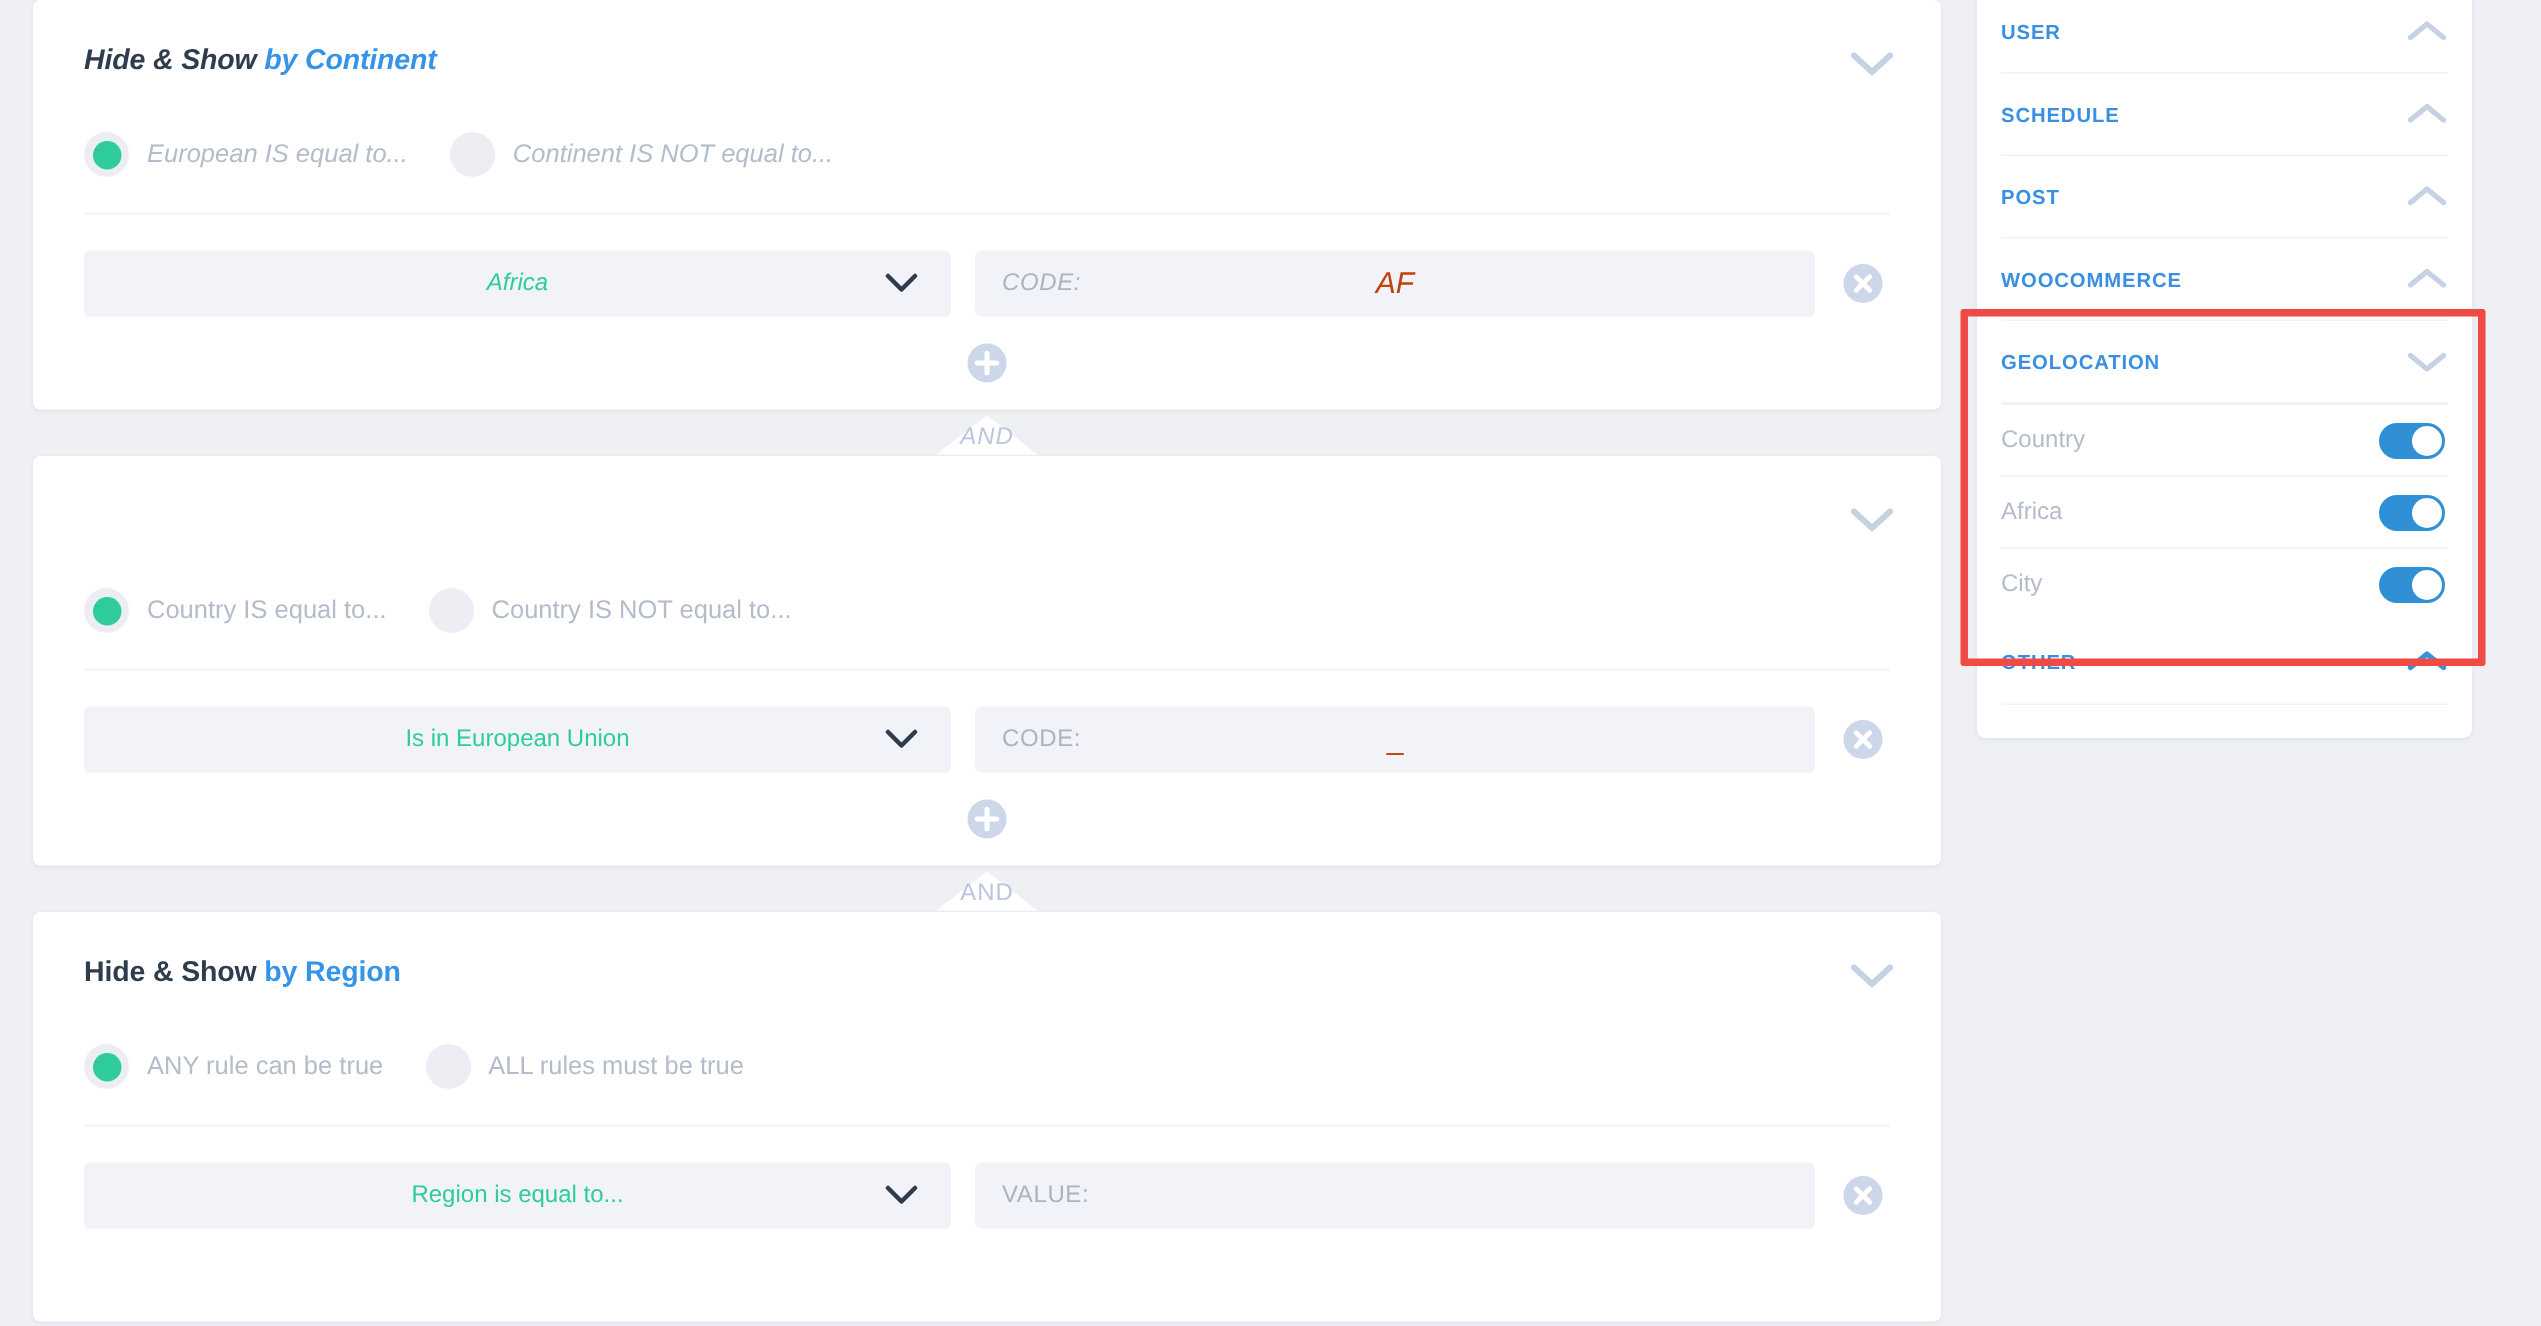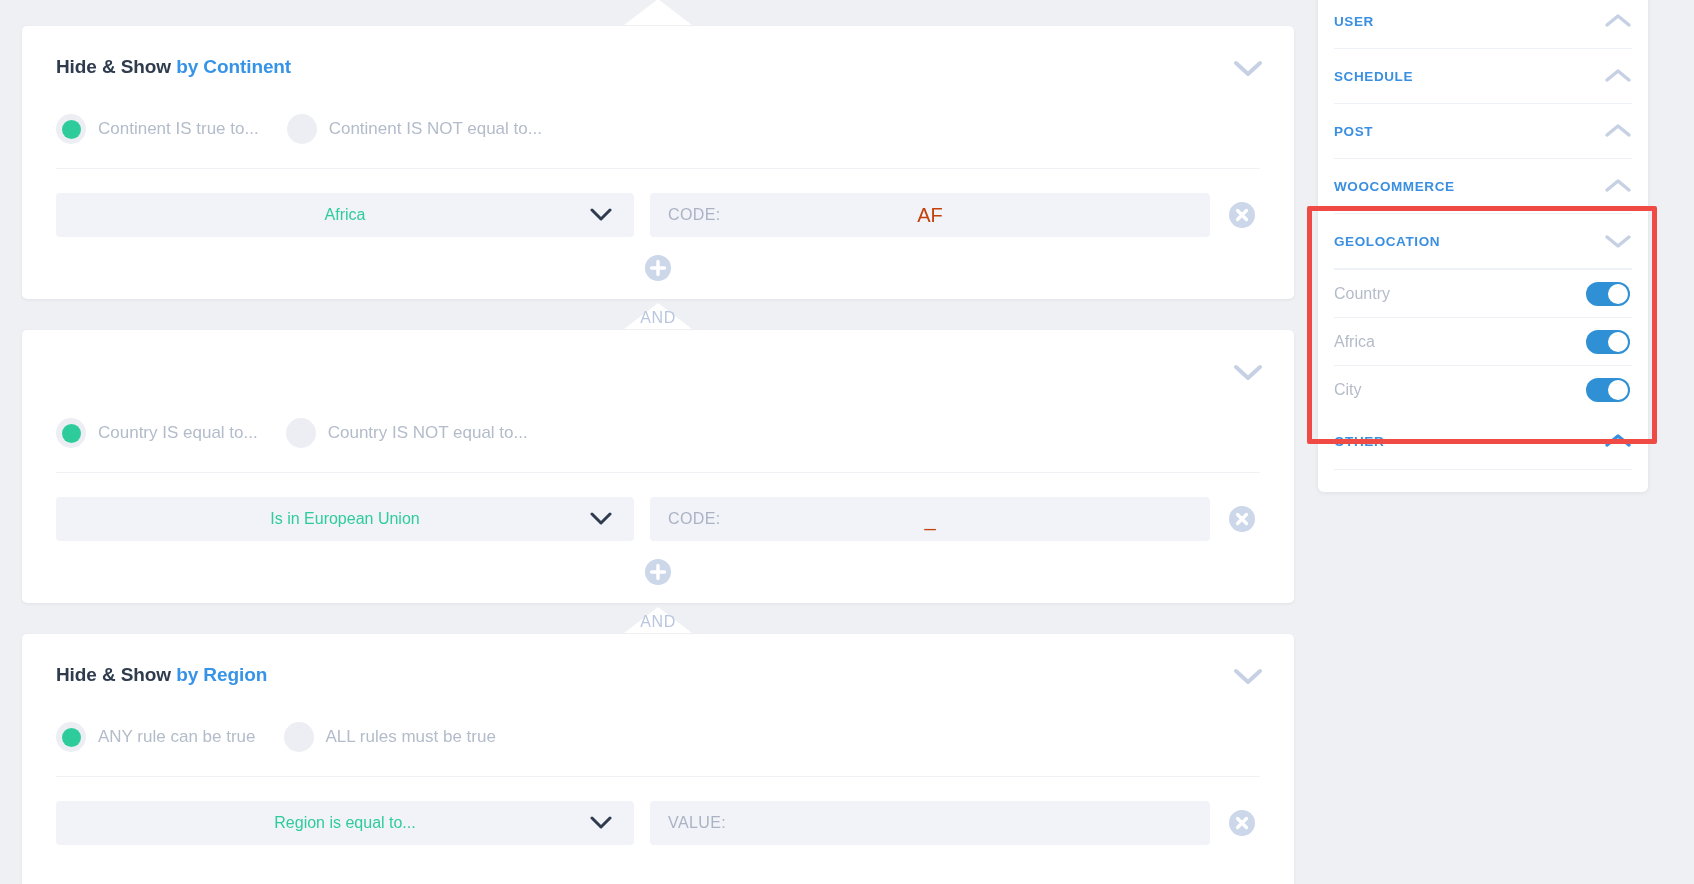--- a/index.html
+++ b/index.html
@@ -260,40 +260,40 @@
 
   svg { display: block; }
 </style>
 </head>
 <body>
 
 <div class="page">
 
   <div class="left-col">
 
-    <div class="card" style="margin-top:26px;">
+    <div class="card" style="font-style:italic;">
       <div class="card-notch"></div>
 
       <div class="card-header">
         <div class="card-title"><span>Hide &amp; Show </span><span class="accent">by Continent</span></div>
         <div class="card-collapse">
           <span>
             <svg width="30" height="18" viewBox="0 0 30 18">
                 <path d="M3 3 L15 14 L27 3" fill="none" stroke="#c6d1e4" stroke-width="4" stroke-linecap="round" stroke-linejoin="round"></path>
               </svg>
           </span>
         </div>
       </div>
 
       <div class="radio-row">
         <div class="radio-opt">
           <span class="radio-dot">
               <i></i>
             </span>
-          <span class="radio-label">Continent IS true to...</span>
+          <span class="radio-label">European IS equal to...</span>
         </div>
         <div class="radio-opt">
           <span class="radio-dot off">
               <i></i>
             </span>
           <span class="radio-label">Continent IS NOT equal to...</span>
         </div>
       </div>
 
       <div class="card-divider"></div>

